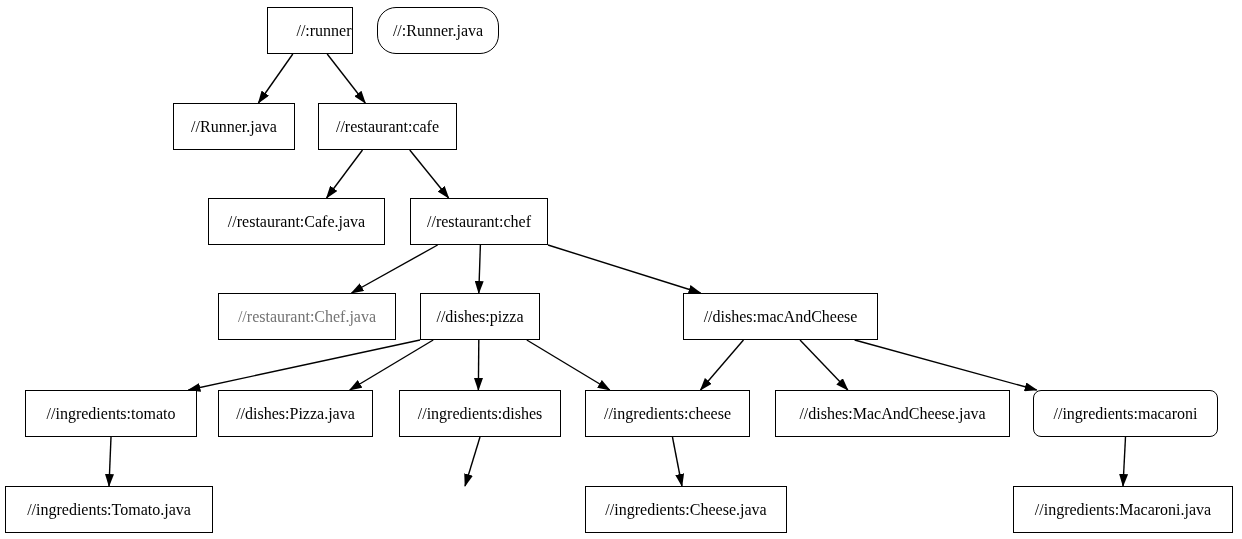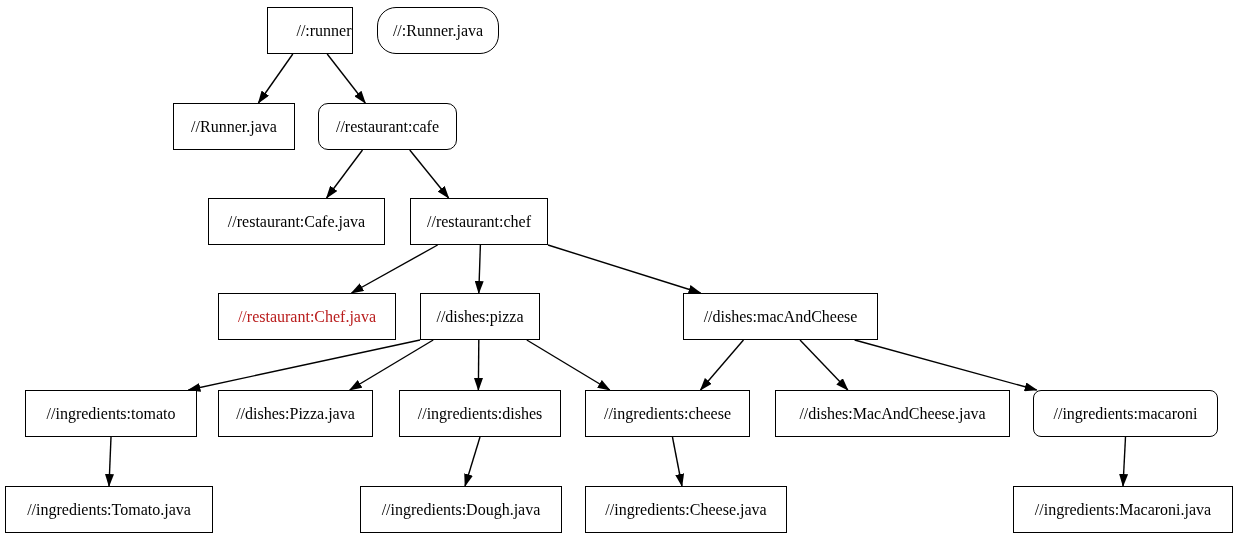--- a/index.html
+++ b/index.html
@@ -80,30 +80,30 @@
   <div class="nodes">
       <div class="node" style="left: 267px; top: 7px; width: 86px; height: 47px; background: rgb(255, 255, 255); border-color: rgb(0, 0, 0); color: rgb(0, 0, 0); padding-left: 28px;">
         <span>//:runner</span>
       </div>
       <div class="node" style="left: 377px; top: 7px; width: 122px; height: 47px; background: rgb(255, 255, 255); border-color: rgb(0, 0, 0); color: rgb(0, 0, 0); border-radius: 19px;">
         <span>//:Runner.java</span>
       </div>
       <div class="node" style="left: 173px; top: 103px; width: 122px; height: 47px; background: rgb(255, 255, 255); border-color: rgb(0, 0, 0); color: rgb(0, 0, 0);">
         <span>//Runner.java</span>
       </div>
-      <div class="node" style="left: 318px; top: 103px; width: 139px; height: 47px; background: rgb(255, 255, 255); border-color: rgb(0, 0, 0); color: rgb(0, 0, 0); border-radius: 10px;">
+      <div class="node" style="left: 318px; top: 103px; width: 139px; height: 47px; background: rgb(255, 255, 255); border-color: rgb(0, 0, 0); color: rgb(0, 0, 0);">
         <span>//restaurant:cafe</span>
       </div>
       <div class="node" style="left: 208px; top: 198px; width: 177px; height: 47px; background: rgb(255, 255, 255); border-color: rgb(0, 0, 0); color: rgb(0, 0, 0);">
         <span>//restaurant:Cafe.java</span>
       </div>
       <div class="node" style="left: 410px; top: 198px; width: 138px; height: 47px; background: rgb(255, 255, 255); border-color: rgb(0, 0, 0); color: rgb(0, 0, 0);">
         <span>//restaurant:chef</span>
       </div>
-      <div class="node" style="left: 218px; top: 293px; width: 178px; height: 47px; background: rgb(255, 255, 255); border-color: rgb(0, 0, 0); color: #b91c1c;">
+      <div class="node" style="left: 218px; top: 293px; width: 178px; height: 47px; background: rgb(255, 255, 255); border-color: rgb(0, 0, 0); color: #737373;">
         <span>//restaurant:Chef.java</span>
       </div>
       <div class="node" style="left: 420px; top: 293px; width: 120px; height: 47px; background: rgb(255, 255, 255); border-color: rgb(0, 0, 0); color: rgb(0, 0, 0);">
         <span>//dishes:pizza</span>
       </div>
       <div class="node" style="left: 683px; top: 293px; width: 195px; height: 47px; background: rgb(255, 255, 255); border-color: rgb(0, 0, 0); color: rgb(0, 0, 0);">
         <span>//dishes:macAndCheese</span>
       </div>
       <div class="node" style="left: 25px; top: 390px; width: 172px; height: 47px; background: rgb(255, 255, 255); border-color: rgb(0, 0, 0); color: rgb(0, 0, 0);">
         <span>//ingredients:tomato</span>
@@ -119,23 +119,20 @@
       </div>
       <div class="node" style="left: 775px; top: 390px; width: 235px; height: 47px; background: rgb(255, 255, 255); border-color: rgb(0, 0, 0); color: rgb(0, 0, 0);">
         <span>//dishes:MacAndCheese.java</span>
       </div>
       <div class="node" style="left: 1033px; top: 390px; width: 185px; height: 47px; background: rgb(255, 255, 255); border-color: rgb(0, 0, 0); color: rgb(0, 0, 0); border-radius: 8px;">
         <span>//ingredients:macaroni</span>
       </div>
       <div class="node" style="left: 5px; top: 486px; width: 208px; height: 47px; background: rgb(255, 255, 255); border-color: rgb(0, 0, 0); color: rgb(0, 0, 0);">
         <span>//ingredients:Tomato.java</span>
       </div>
-      <div class="node" style="left: 360px; top: 486px; width: 202px; height: 47px; background: rgb(255, 255, 255); border-color: rgb(0, 0, 0); color: rgb(0, 0, 0);">
-        <span>//ingredients:Dough.java</span>
-      </div>
       <div class="node" style="left: 585px; top: 486px; width: 202px; height: 47px; background: rgb(255, 255, 255); border-color: rgb(0, 0, 0); color: rgb(0, 0, 0);">
         <span>//ingredients:Cheese.java</span>
       </div>
       <div class="node" style="left: 1013px; top: 486px; width: 220px; height: 47px; background: rgb(255, 255, 255); border-color: rgb(0, 0, 0); color: rgb(0, 0, 0);">
         <span>//ingredients:Macaroni.java</span>
       </div>
     </div>
 </div>
 
 </body></html>

